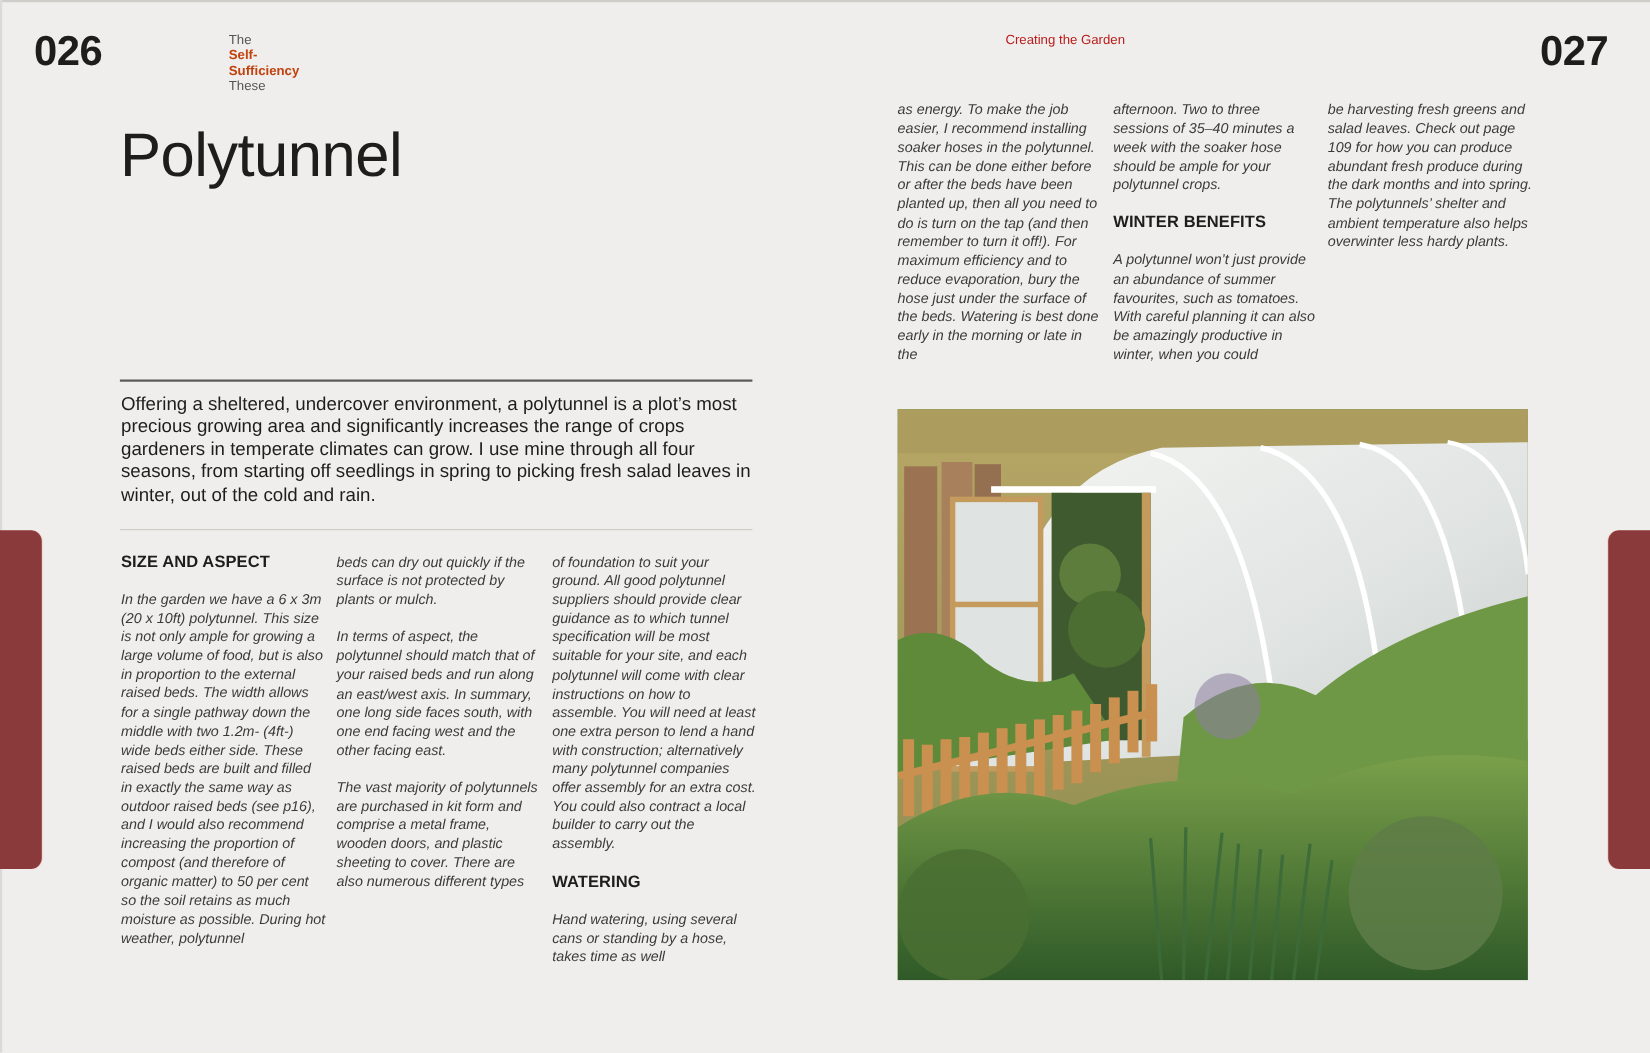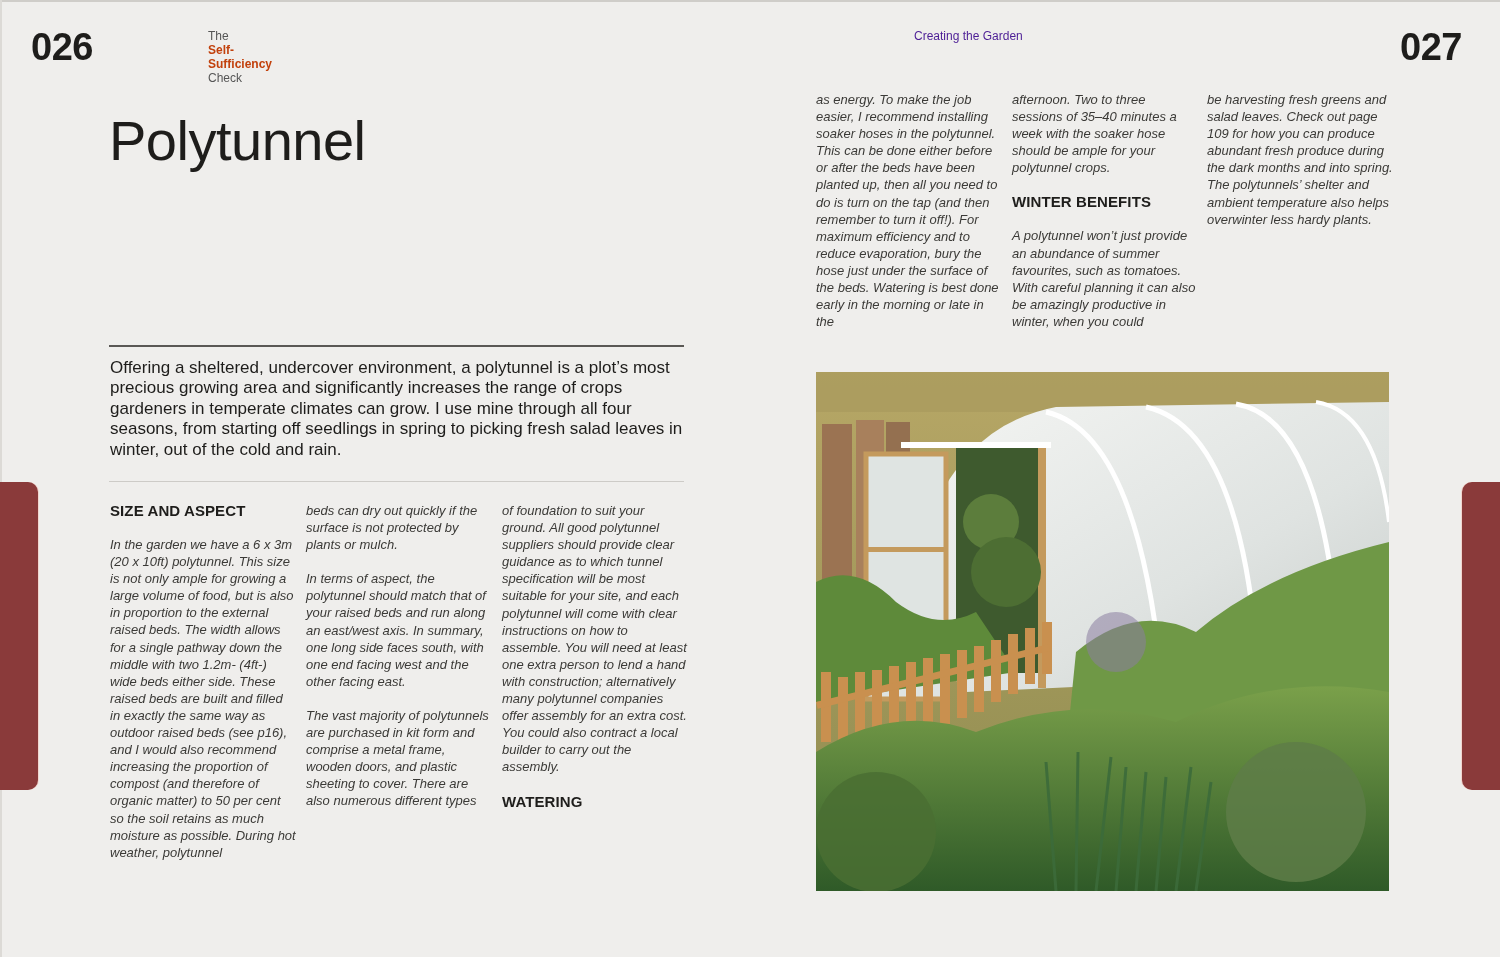--- a/index.html
+++ b/index.html
@@ -15,21 +15,21 @@
   .spread { position: absolute; left: 0; top: 0; width: 1500px; height: 957px; }
 
   .folio { position: absolute; font-weight: bold; font-size: 38px; color: #1e1d1b; letter-spacing: -0.5px; line-height: 1; }
   .folio-left { left: 31px; top: 28px; }
   .folio-right { left: 1400px; top: 28px; }
 
   .book-title { position: absolute; left: 208px; top: 29px; font-size: 12px; line-height: 14px; color: #555; }
   .book-title .bold { font-weight: bold; color: #c2410c; display: block; }
   .book-title .light { display: block; }
 
-  .section-title { position: absolute; left: 914px; top: 29px; font-size: 12px; color: #4c1d95; }
+  .section-title { position: absolute; left: 914px; top: 29px; font-size: 12px; color: #b91c1c; }
 
   .headline { position: absolute; left: 109px; top: 110px; font-size: 56px; font-weight: normal; color: #1e1d1b; letter-spacing: -0.5px; line-height: 1.1; }
 
   .rule-top { position: absolute; left: 109px; top: 345px; width: 575px; height: 2px; background: #5a5855; }
   .rule-mid { position: absolute; left: 109px; top: 481px; width: 575px; height: 1px; background: #cdcbc7; }
 
   .intro { position: absolute; left: 110px; top: 358px; width: 575px; font-size: 17px; line-height: 20.4px; color: #1e1d1b; }
 
   .col { position: absolute; width: 186px; font-size: 13px; line-height: 17.1px; color: #3b3a37; }
   .col p { margin: 0 0 17px 0; font-style: italic; }
@@ -54,21 +54,21 @@
 <div class="spread">
   <div class="top-edge"></div>
   <div class="left-edge"></div>
 
   <div class="folio folio-left">026</div>
 
   <div class="book-title">
     <span class="light">The</span>
     <span class="bold">Self-</span>
     <span class="bold">Sufficiency</span>
-    <span class="light">Check</span>
+    <span class="light">These</span>
   </div>
 
   <h1 class="headline">Polytunnel</h1>
 
   <div class="rule-top"></div>
   <p class="intro">Offering a sheltered, undercover environment, a polytunnel is a plot’s most precious growing area and significantly increases the range of crops gardeners in temperate climates can grow. I use mine through all four seasons, from starting off seedlings in spring to picking fresh salad leaves in winter, out of the cold and rain.</p>
   <div class="rule-mid"></div>
 
   <div class="col col-1">
     <h3>SIZE AND ASPECT</h3>
@@ -77,20 +77,21 @@
 
   <div class="col col-2">
     <p>beds can dry out quickly if the surface is not protected by plants or mulch.</p>
     <p>In terms of aspect, the polytunnel should match that of your raised beds and run along an east/west axis. In summary, one long side faces south, with one end facing west and the other facing east.</p>
     <p>The vast majority of polytunnels are purchased in kit form and comprise a metal frame, wooden doors, and plastic sheeting to cover. There are also numerous different types</p>
   </div>
 
   <div class="col col-3">
     <p>of foundation to suit your ground. All good polytunnel suppliers should provide clear guidance as to which tunnel specification will be most suitable for your site, and each polytunnel will come with clear instructions on how to assemble. You will need at least one extra person to lend a hand with construction; alternatively many polytunnel companies offer assembly for an extra cost. You could also contract a local builder to carry out the assembly.</p>
     <h3>WATERING</h3>
+    <p>Hand watering, using several cans or standing by a hose, takes time as well</p>
   </div>
 
   <div class="tab-left"></div>
 
   <div class="section-title">Creating the Garden</div>
   <div class="folio folio-right">027</div>
 
   <div class="col col-4">
     <p>as energy. To make the job easier, I recommend installing soaker hoses in the polytunnel. This can be done either before or after the beds have been planted up, then all you need to do is turn on the tap (and then remember to turn it off!). For maximum efficiency and to reduce evaporation, bury the hose just under the surface of the beds. Watering is best done early in the morning or late in the</p>
   </div>

